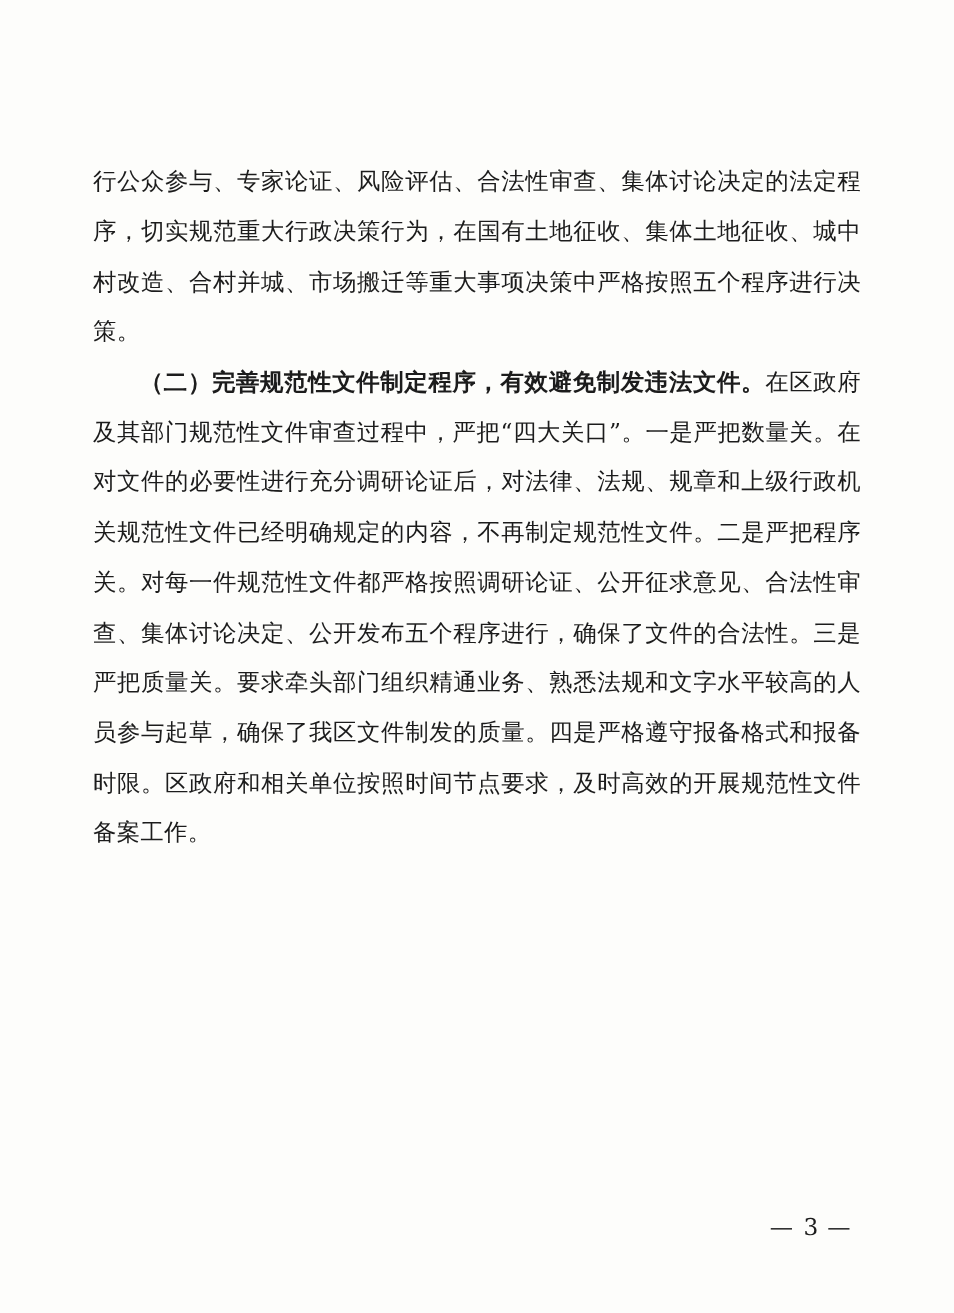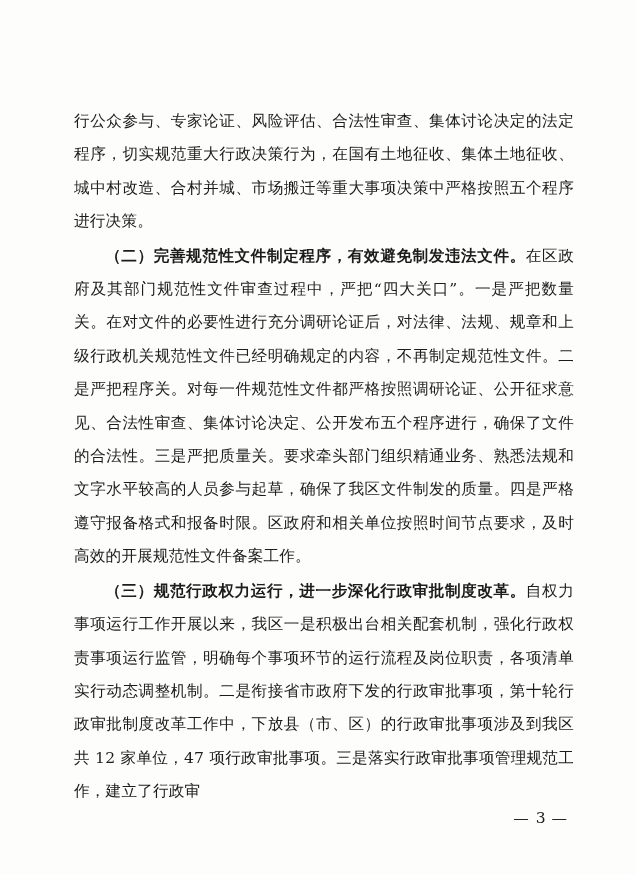--- a/index.html
+++ b/index.html
@@ -23,21 +23,21 @@
   }
   .doc-body {
     font-size: 15.6px;
     line-height: 33.4px;
     color: #1c1c1c;
     text-align: justify;
     text-justify: inter-ideograph;
     letter-spacing: 0.2px;
   }
   .para {
-    margin: 0 0 0 12px;
+    margin: 0 0 0 0;
     text-indent: 0;
   }
   .para + .para {
     margin-top: 0;
   }
   .indent {
     text-indent: 2em;
   }
   .bold-lead {
     font-weight: 700;
@@ -63,22 +63,19 @@
   <div class="doc-body">
 
     <p class="para">
       <span>行公众参与、专家论证、风险评估、合法性审查、集体讨论决定的法定程序，切实规范重大行政决策行为，在国有土地征收、集体土地征收、城中村改造、合村并城、市场搬迁等重大事项决策中严格按照五个程序进行决策。</span>
     </p>
 
     <p class="para indent">
       <span class="bold-lead">（二）完善规范性文件制定程序，有效避免制发违法文件。</span><span>在区政府及其部门规范性文件审查过程中，严把“四大关口”。一是严把数量关。在对文件的必要性进行充分调研论证后，对法律、法规、规章和上级行政机关规范性文件已经明确规定的内容，不再制定规范性文件。二是严把程序关。对每一件规范性文件都严格按照调研论证、公开征求意见、合法性审查、集体讨论决定、公开发布五个程序进行，确保了文件的合法性。三是严把质量关。要求牵头部门组织精通业务、熟悉法规和文字水平较高的人员参与起草，确保了我区文件制发的质量。四是严格遵守报备格式和报备时限。区政府和相关单位按照时间节点要求，及时高效的开展规范性文件备案工作。</span>
     </p>
 
-    <p class="para indent">
-      <span class="bold-lead">（三）规范行政权力运行，进一步深化行政审批制度改革。</span><span>自权力事项运行工作开展以来，我区一是积极出台相关配套机制，强化行政权责事项运行监管，明确每个事项环节的运行流程及岗位职责，各项清单实行动态调整机制。二是衔接省市政府下发的行政审批事项，第十轮行政审批制度改革工作中，下放县（市、区）的行政审批事项涉及到我区共 12 家单位，47 项行政审批事项。三是落实行政审批事项管理规范工作，建立了行政审</span>
-    </p>
 
   </div>
 
   <div class="footer-wrap">
     <span class="footer-dash">—</span><span class="pageno">3</span><span class="footer-dash">—</span>
   </div>
 </div>
 
 </body></html>

